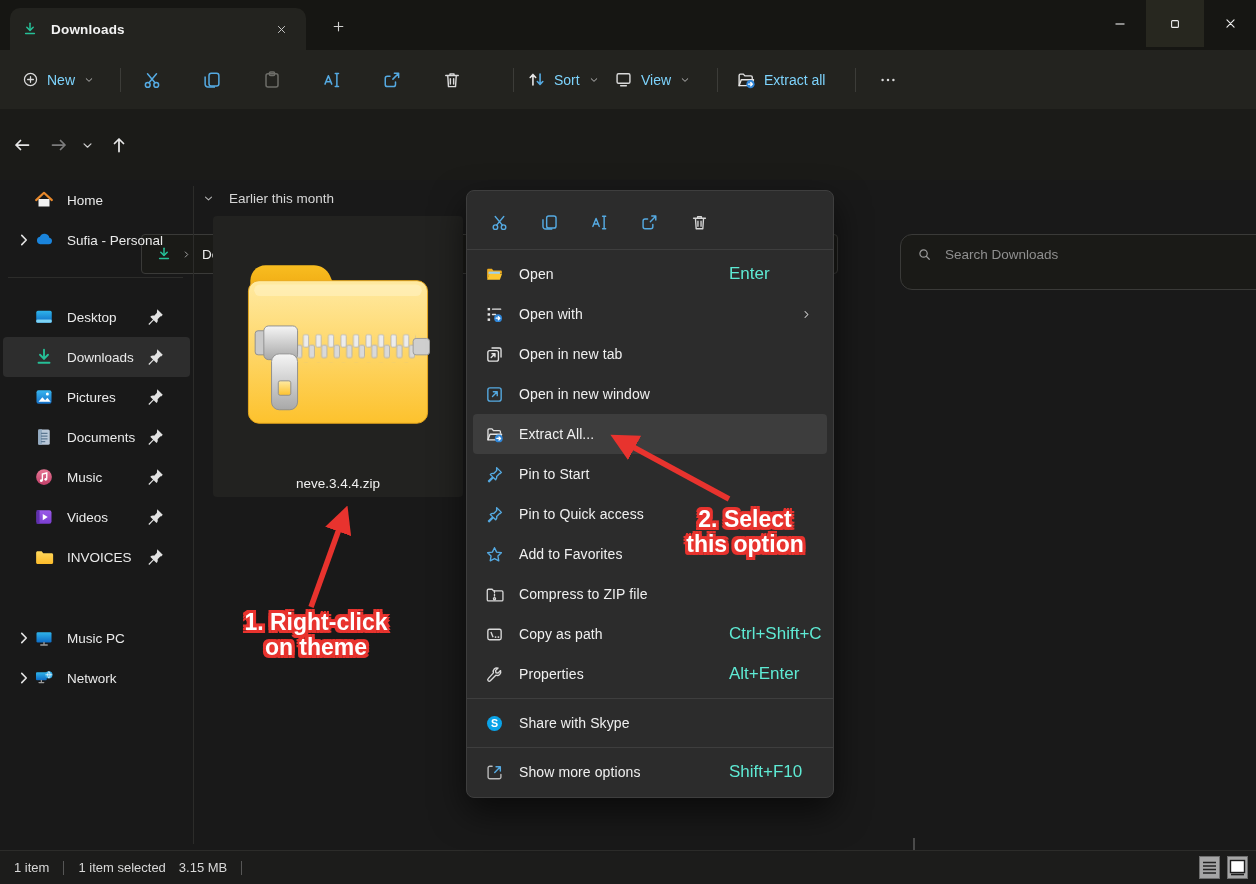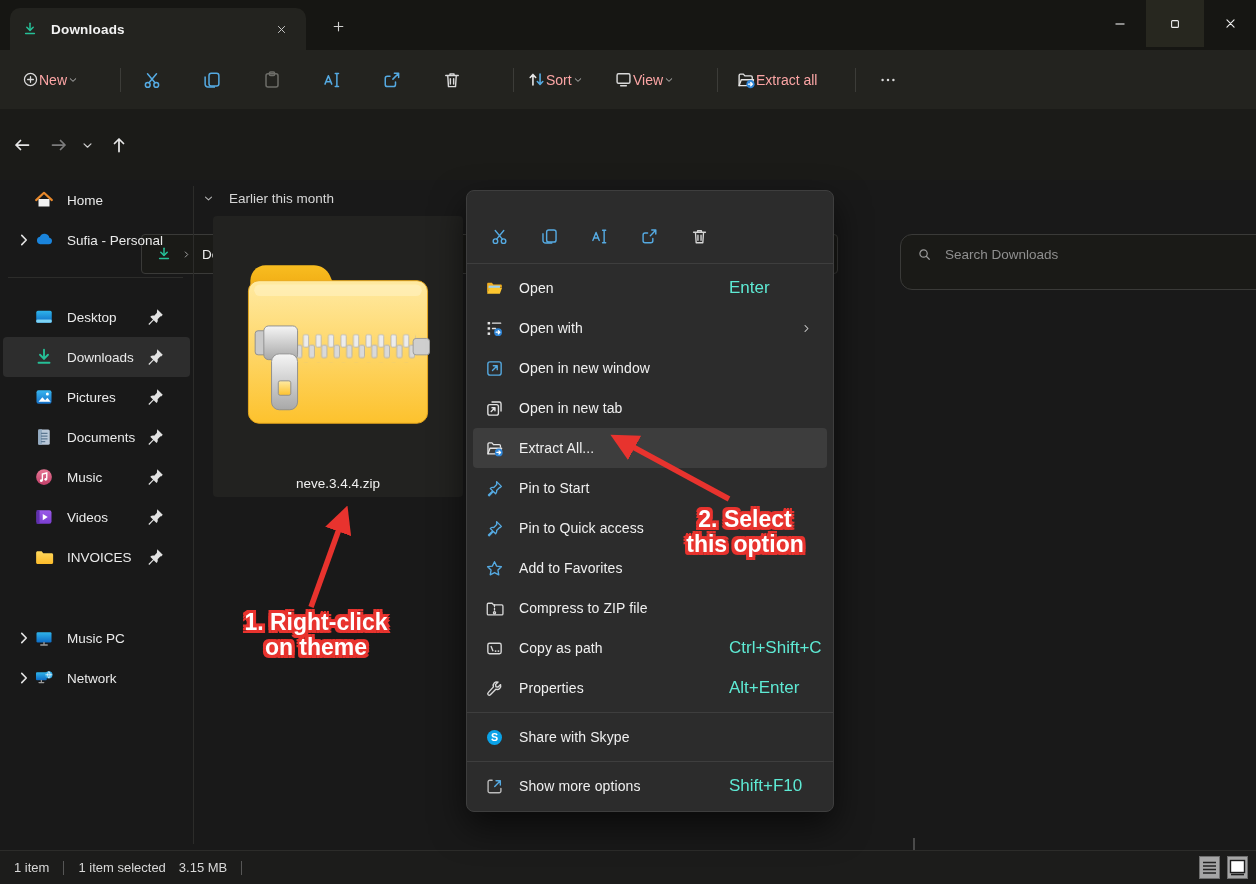--- a/index.html
+++ b/index.html
@@ -13,21 +13,21 @@
   .tab{position:absolute;left:10px;top:8px;width:296px;height:42px;background:#23231f;border-radius:10px 10px 0 0;display:flex;align-items:center;padding:0 12px}
   .tab-title{flex:1;margin-left:13px;font-size:13.5px;font-weight:700;color:#f2f2f2;letter-spacing:.2px}
   .tab-close{width:26px;height:26px;display:flex;align-items:center;justify-content:center;color:#c9c9c9;border-radius:4px}
   .newtab{position:absolute;left:326px;top:14px;width:24px;height:24px;display:flex;align-items:center;justify-content:center;color:#cfcfcf}
   .win-controls{position:absolute;right:0;top:0;height:47px;display:flex}
   .win-btn{width:52px;height:47px;display:flex;align-items:center;justify-content:center;color:#eee}
   .win-btn.max{background:#27271f;width:58px}
 
   
   .toolbar{position:absolute;left:0;top:50px;right:0;height:59px;background:#23231f}
-  .tb{position:absolute;top:0;height:59px;display:flex;align-items:center;color:#fca5a5;font-size:14px}
+  .tb{position:absolute;top:0;height:59px;display:flex;align-items:center;gap:8px;color:#7dd3fc;font-size:14px}
   .tb-sep{position:absolute;top:18px;width:1px;height:24px;background:#3c3c38}
   .tb-iconbtn{position:absolute;top:9px;width:42px;height:42px;display:flex;align-items:center;justify-content:center;border-radius:4px}
   .accent{color:var(--accent)}
   .dim{color:#6d6d68}
   .white-ic{color:#d9d9d9}
   .chev-small{width:12px;height:12px;color:#b9b9b9}
 
   
   .addr-row{position:absolute;left:0;top:109px;right:0;height:71px;background:#1b1b18}
   .nav-btn{position:absolute;top:26px;width:20px;height:20px;color:#e6e6e6}
@@ -53,21 +53,21 @@
   
   .content{position:absolute;left:194px;top:180px;right:0;bottom:34px}
   .group-header{position:absolute;left:8px;top:11px;display:flex;align-items:center;gap:14px;color:#d6d6d6;font-size:13.5px}
   .group-header .ic{width:13px;height:13px;color:#b5b5b5}
   .file-tile{position:absolute;left:19px;top:36px;width:250px;height:281px;background:#222220;border-radius:4px}
   .file-zip{position:absolute;left:14px;top:30px}
   .file-name{position:absolute;left:0;right:0;top:260px;text-align:center;font-size:13.5px;color:#f0f0f0}
   .scroll-tick{position:absolute;left:913px;top:838px;width:2px;height:12px;background:#4a4a4a}
 
   
-  .menu{position:absolute;left:466px;top:190px;width:368px;background:#2c2c2c;border:1px solid #3e3e3e;border-radius:8px;box-shadow:0 14px 34px rgba(0,0,0,.6);padding:22px 0 5px;z-index:10}
+  .menu{position:absolute;left:466px;top:190px;width:368px;background:#2c2c2c;border:1px solid #3e3e3e;border-radius:8px;box-shadow:0 14px 34px rgba(0,0,0,.6);padding:8px 0 5px;z-index:10}
   .quick-row{display:flex;align-items:center;height:46px;padding-left:14px;gap:14px}
   .qa-btn{width:36px;height:34px;display:flex;align-items:center;justify-content:center;border-radius:4px}
   .qa-btn .ic{width:19px;height:19px}
   .qa-btn .ic[data-tone="accent"]{color:var(--accent)}
   .qa-btn .ic[data-tone="white"]{color:#d6d6d6}
   .menu-sep{height:1px;background:#3e3e3e;margin:4px 0}
   .menu-item{position:relative;height:40px;display:flex;align-items:center;margin:0 6px;padding:0 12px;border-radius:4px}
   .menu-item[data-state="highlighted"]{background:#3d3d3d}
   .mi-ic{width:19px;height:19px;margin-right:15px;color:#d9d9d9}
   .mi-ic[data-tone="accent"]{color:var(--accent)}
@@ -728,33 +728,33 @@
           <use href="#i-open-with"></use>
         </svg>
         <span class="mi-label">Open with</span>
         <span class="mi-shortcut"></span>
         <svg class="mi-chev ic">
           <use href="#i-chev-right"></use>
         </svg>
       </div>
 
       <div class="menu-item">
+        <svg class="mi-ic ic">
+          <use href="#i-new-tab"></use>
+        </svg>
+        <span class="mi-label">Open in new tab</span>
+        <span class="mi-shortcut"></span>
+
+      </div>
+
+      <div class="menu-item">
         <svg class="mi-ic ic" data-tone="accent">
           <use href="#i-new-window"></use>
         </svg>
         <span class="mi-label">Open in new window</span>
-        <span class="mi-shortcut"></span>
-
-      </div>
-
-      <div class="menu-item">
-        <svg class="mi-ic ic">
-          <use href="#i-new-tab"></use>
-        </svg>
-        <span class="mi-label">Open in new tab</span>
         <span class="mi-shortcut"></span>
 
       </div>
 
       <div class="menu-item" data-state="highlighted">
         <svg class="mi-ic ic">
           <use href="#i-extract"></use>
         </svg>
         <span class="mi-label">Extract All...</span>
         <span class="mi-shortcut"></span>

